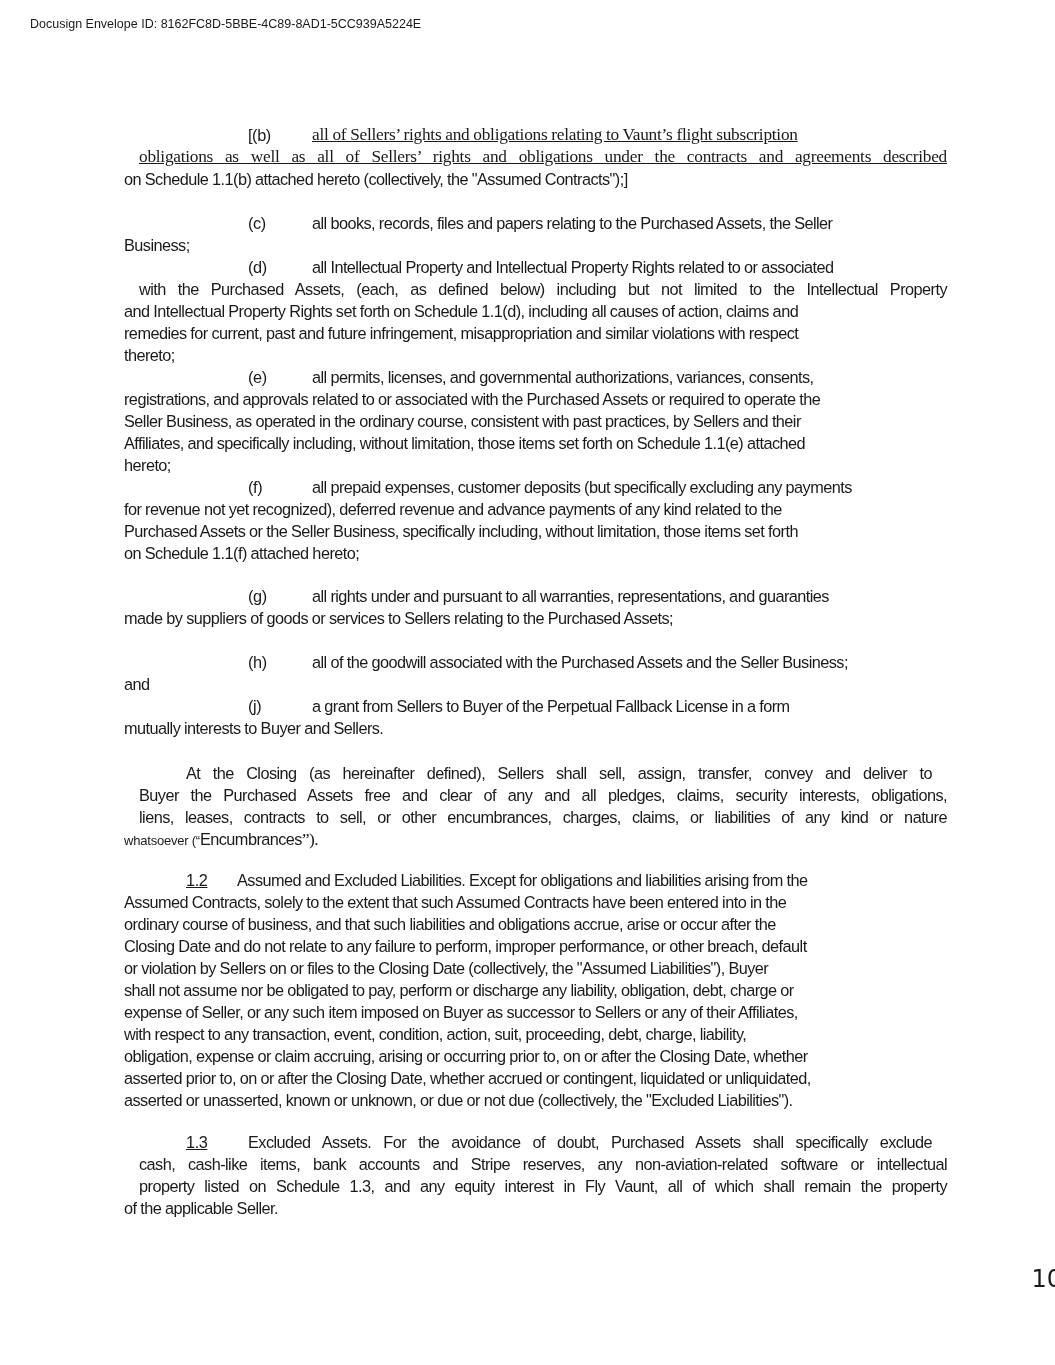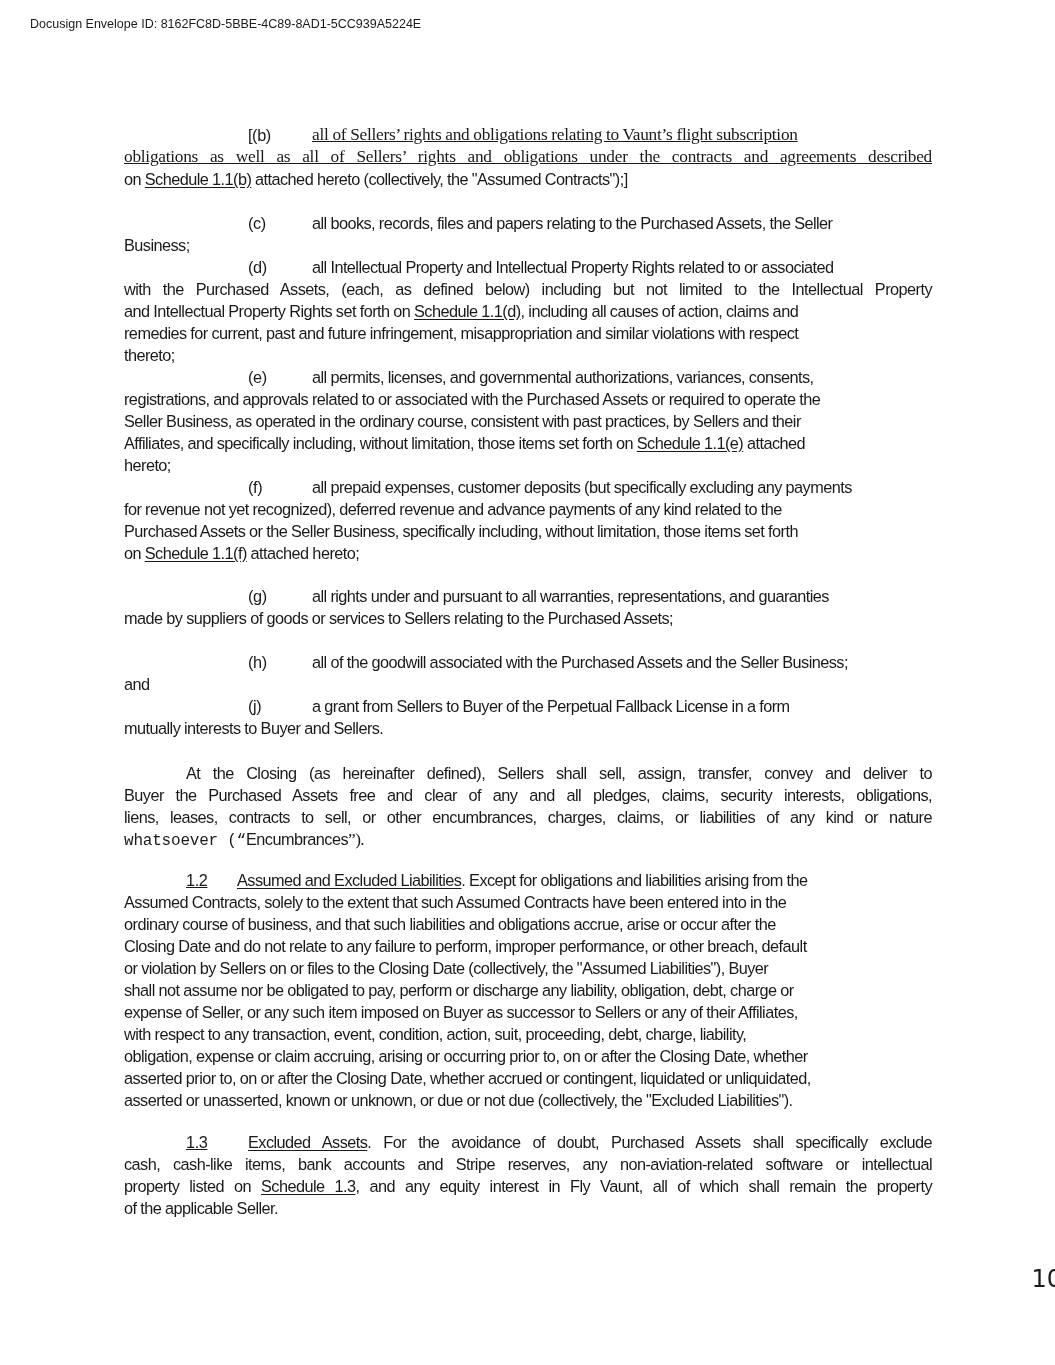--- a/index.html
+++ b/index.html
@@ -42,32 +42,33 @@
     .ln.serif {
       font-family: "Liberation Serif", serif;
       font-size: 17.3px;
       letter-spacing: -0.25px;
       text-decoration: underline;
     }
     .ln.justify {
       width: 808px;
       text-align: justify;
       text-align-last: justify;
+      margin-left: 15px;
     }
     .marker {
       position: absolute;
       white-space: nowrap;
       font-size: 16.3px;
       line-height: 22px;
       letter-spacing: -0.4px;
       font-family: "Liberation Sans", sans-serif;
     }
     .marker.item { left: 124px; }
     .marker.sec  { left: 62px; text-decoration: underline; }
-    .u { text-decoration: underline; text-underline-offset: 2px; }
+    .u { text-underline-offset: 2px; }
     .pageno {
       position: absolute;
       left: 0;
       width: 1055px;
       top: 1265px;
       text-align: right;
       font-size: 24px;
       font-family: "DejaVu Sans", sans-serif;
       color: #1a1a1a;
       margin-left: 7px;
@@ -134,21 +135,21 @@
   <div>
     <span class="marker item" style="top:695px">(j)</span>
     <span class="ln" style="top:695px;left:188px">a grant from Sellers to Buyer of the Perpetual Fallback License in a form</span>
     <span class="ln" style="top:717px">mutually interests to Buyer and Sellers.</span>
   </div>
 
   <div>
     <span class="ln" style="top:762px;left:62px;width:746px;text-align:justify;text-align-last:justify">At the Closing (as hereinafter defined), Sellers shall sell, assign, transfer, convey and deliver to</span>
     <span class="ln justify" style="top:784px">Buyer the Purchased Assets free and clear of any and all pledges, claims, security interests, obligations,</span>
     <span class="ln justify" style="top:806px">liens, leases, contracts to sell, or other encumbrances, charges, claims, or liabilities of any kind or nature</span>
-    <span class="ln" style="top:828px"><span style="font-family:Liberation Mono, monospace;font-size:16px;letter-spacing:-0.2px">whatsoever (“</span><span>Encumbrances</span><span style="font-family:'Liberation Serif',serif;font-size:17.3px">”).</span></span>
+    <span class="ln" style="top:828px"><span style="font-family:Liberation Sans, sans-serif;font-size:13px;letter-spacing:-0.2px">whatsoever (“</span><span>Encumbrances</span><span style="font-family:'Liberation Serif',serif;font-size:17.3px">”).</span></span>
   </div>
 
   <div>
     <span class="marker sec" style="top:869px">1.2</span>
     <span class="ln" style="top:869px;left:113px"><span class="u">Assumed and Excluded Liabilities</span><span>. Except for obligations and liabilities arising from the</span></span>
     <span class="ln" style="top:891px">Assumed Contracts, solely to the extent that such Assumed Contracts have been entered into in the</span>
     <span class="ln" style="top:913px">ordinary course of business, and that such liabilities and obligations accrue, arise or occur after the</span>
     <span class="ln" style="top:935px">Closing Date and do not relate to any failure to perform, improper performance, or other breach, default</span>
     <span class="ln" style="top:957px">or violation by Sellers on or files to the Closing Date (collectively, the "Assumed Liabilities"), Buyer</span>
     <span class="ln" style="top:979px">shall not assume nor be obligated to pay, perform or discharge any liability, obligation, debt, charge or</span>

